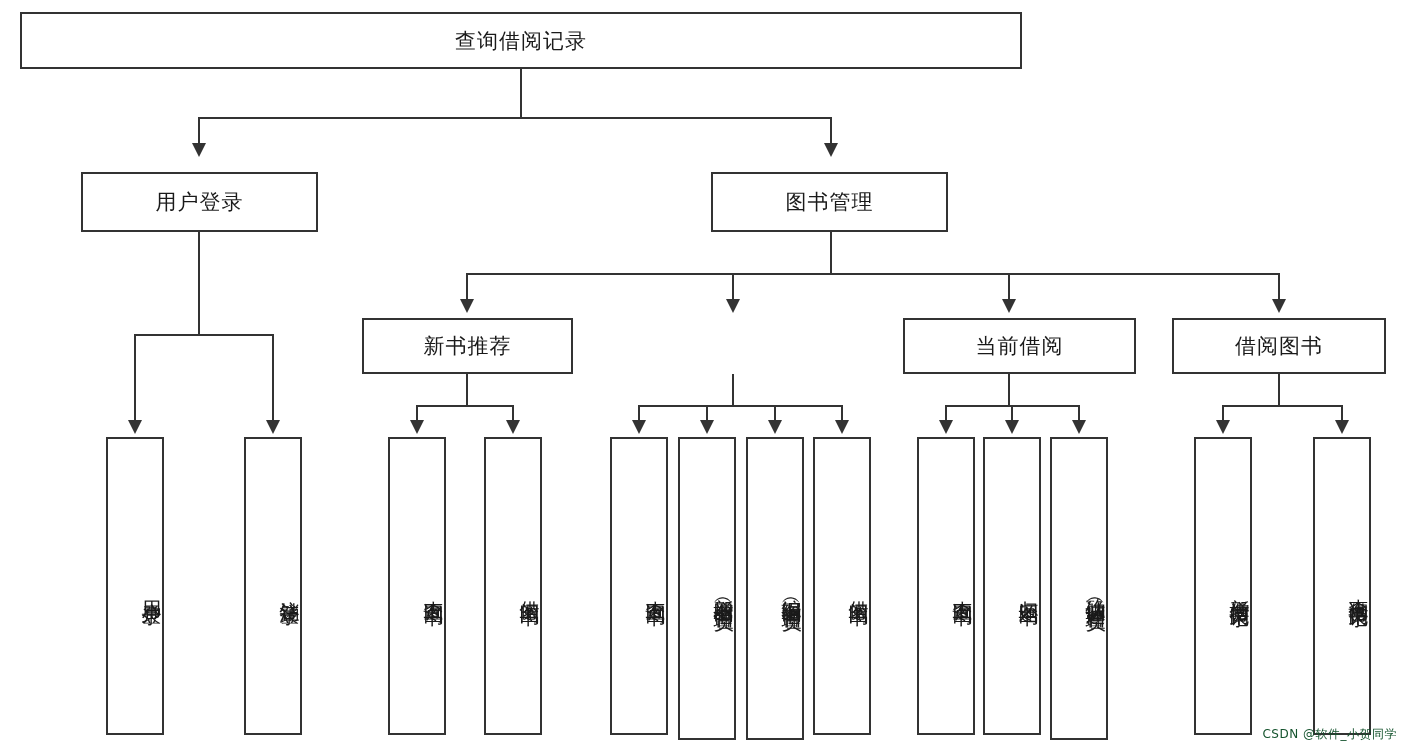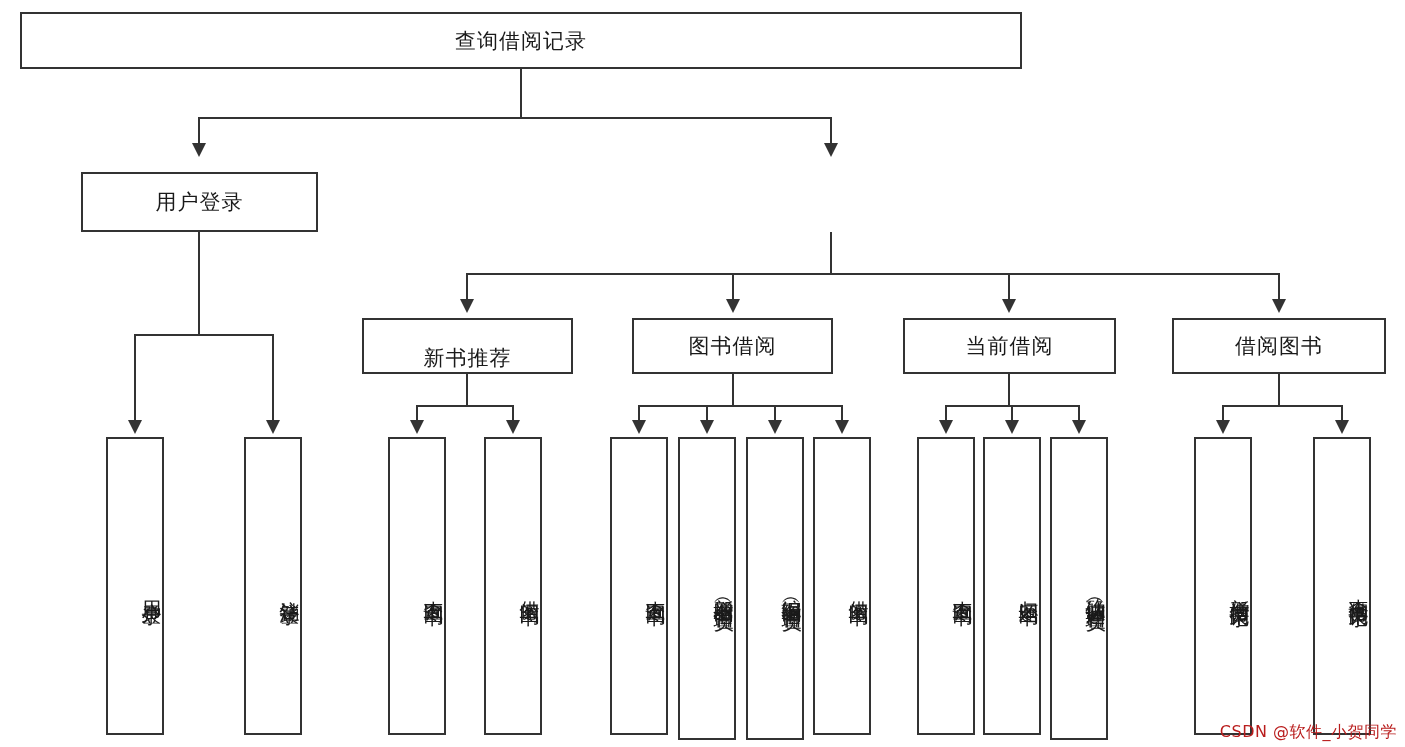--- a/index.html
+++ b/index.html
@@ -58,22 +58,22 @@
     width: 0;
     height: 0;
     border-left: 7px solid transparent;
     border-right: 7px solid transparent;
     border-top: 14px solid #333333;
   }
   #watermark {
     position: absolute;
     right: 8px;
     bottom: 4px;
-    font-size: 16px;
-    color: #b91c1c;
+    font-size: 12px;
+    color: #14532d;
     letter-spacing: 0.5px;
     white-space: nowrap;
     margin-left: 12px;
   }
 </style>
 </head>
 <body>
 
 <div id="canvas">
 
@@ -83,47 +83,47 @@
 
   <div class="seg v" style="left:520px; top:69px; height:48px;"></div>
   <div class="seg h" style="left:198px; top:117px; width:634px;"></div>
   <div class="seg v" style="left:198px; top:117px; height:28px;"></div>
   <div class="arrow" style="left:192px; top:143px;"></div>
   <div class="seg v" style="left:830px; top:117px; height:28px;"></div>
   <div class="arrow" style="left:824px; top:143px;"></div>
 
   <div class="node horiz" style="left:81px; top:172px; width:237px; height:60px;">
     <span class="lbl">用户登录</span>
+  </div>
+  <div class="node horiz" style="left:711px; top:172px; width:237px; height:60px;">
+    <span class="lbl">图书管理</span>
   </div>
 
   <div class="seg v" style="left:198px; top:232px; height:103px;"></div>
   <div class="seg h" style="left:134px; top:334px; width:138px;"></div>
   <div class="seg v" style="left:134px; top:334px; height:88px;"></div>
   <div class="arrow" style="left:128px; top:420px;"></div>
   <div class="seg v" style="left:272px; top:334px; height:88px;"></div>
   <div class="arrow" style="left:266px; top:420px;"></div>
 
   <div class="seg v" style="left:830px; top:232px; height:42px;"></div>
   <div class="seg h" style="left:466px; top:273px; width:814px;"></div>
   <div class="seg v" style="left:466px; top:273px; height:28px;"></div>
   <div class="arrow" style="left:460px; top:299px;"></div>
   <div class="seg v" style="left:732px; top:273px; height:28px;"></div>
   <div class="arrow" style="left:726px; top:299px;"></div>
   <div class="seg v" style="left:1008px; top:273px; height:28px;"></div>
   <div class="arrow" style="left:1002px; top:299px;"></div>
   <div class="seg v" style="left:1278px; top:273px; height:28px;"></div>
   <div class="arrow" style="left:1272px; top:299px;"></div>
 
-  <div class="node horiz" style="left:362px; top:318px; width:211px; height:56px;align-items:flex-end;">
+  <div class="node horiz" style="left:362px; top:318px; width:211px; height:56px;">
     <span class="lbl">新书推荐</span>
   </div>
-  <div class="node horiz" style="left:632px; top:318px; width:201px; height:56px;">
-    <span class="lbl">图书借阅</span>
-  </div>
-  <div class="node horiz" style="left:903px; top:318px; width:213px; height:56px;">
+  <div class="node horiz" style="left:903px; top:318px; width:233px; height:56px;">
     <span class="lbl">当前借阅</span>
   </div>
   <div class="node horiz" style="left:1172px; top:318px; width:214px; height:56px;">
     <span class="lbl">借阅图书</span>
   </div>
 
   <div class="seg v" style="left:466px; top:374px; height:32px;"></div>
   <div class="seg h" style="left:416px; top:405px; width:98px;"></div>
   <div class="seg v" style="left:416px; top:405px; height:17px;"></div>
   <div class="arrow" style="left:410px; top:420px;"></div>

